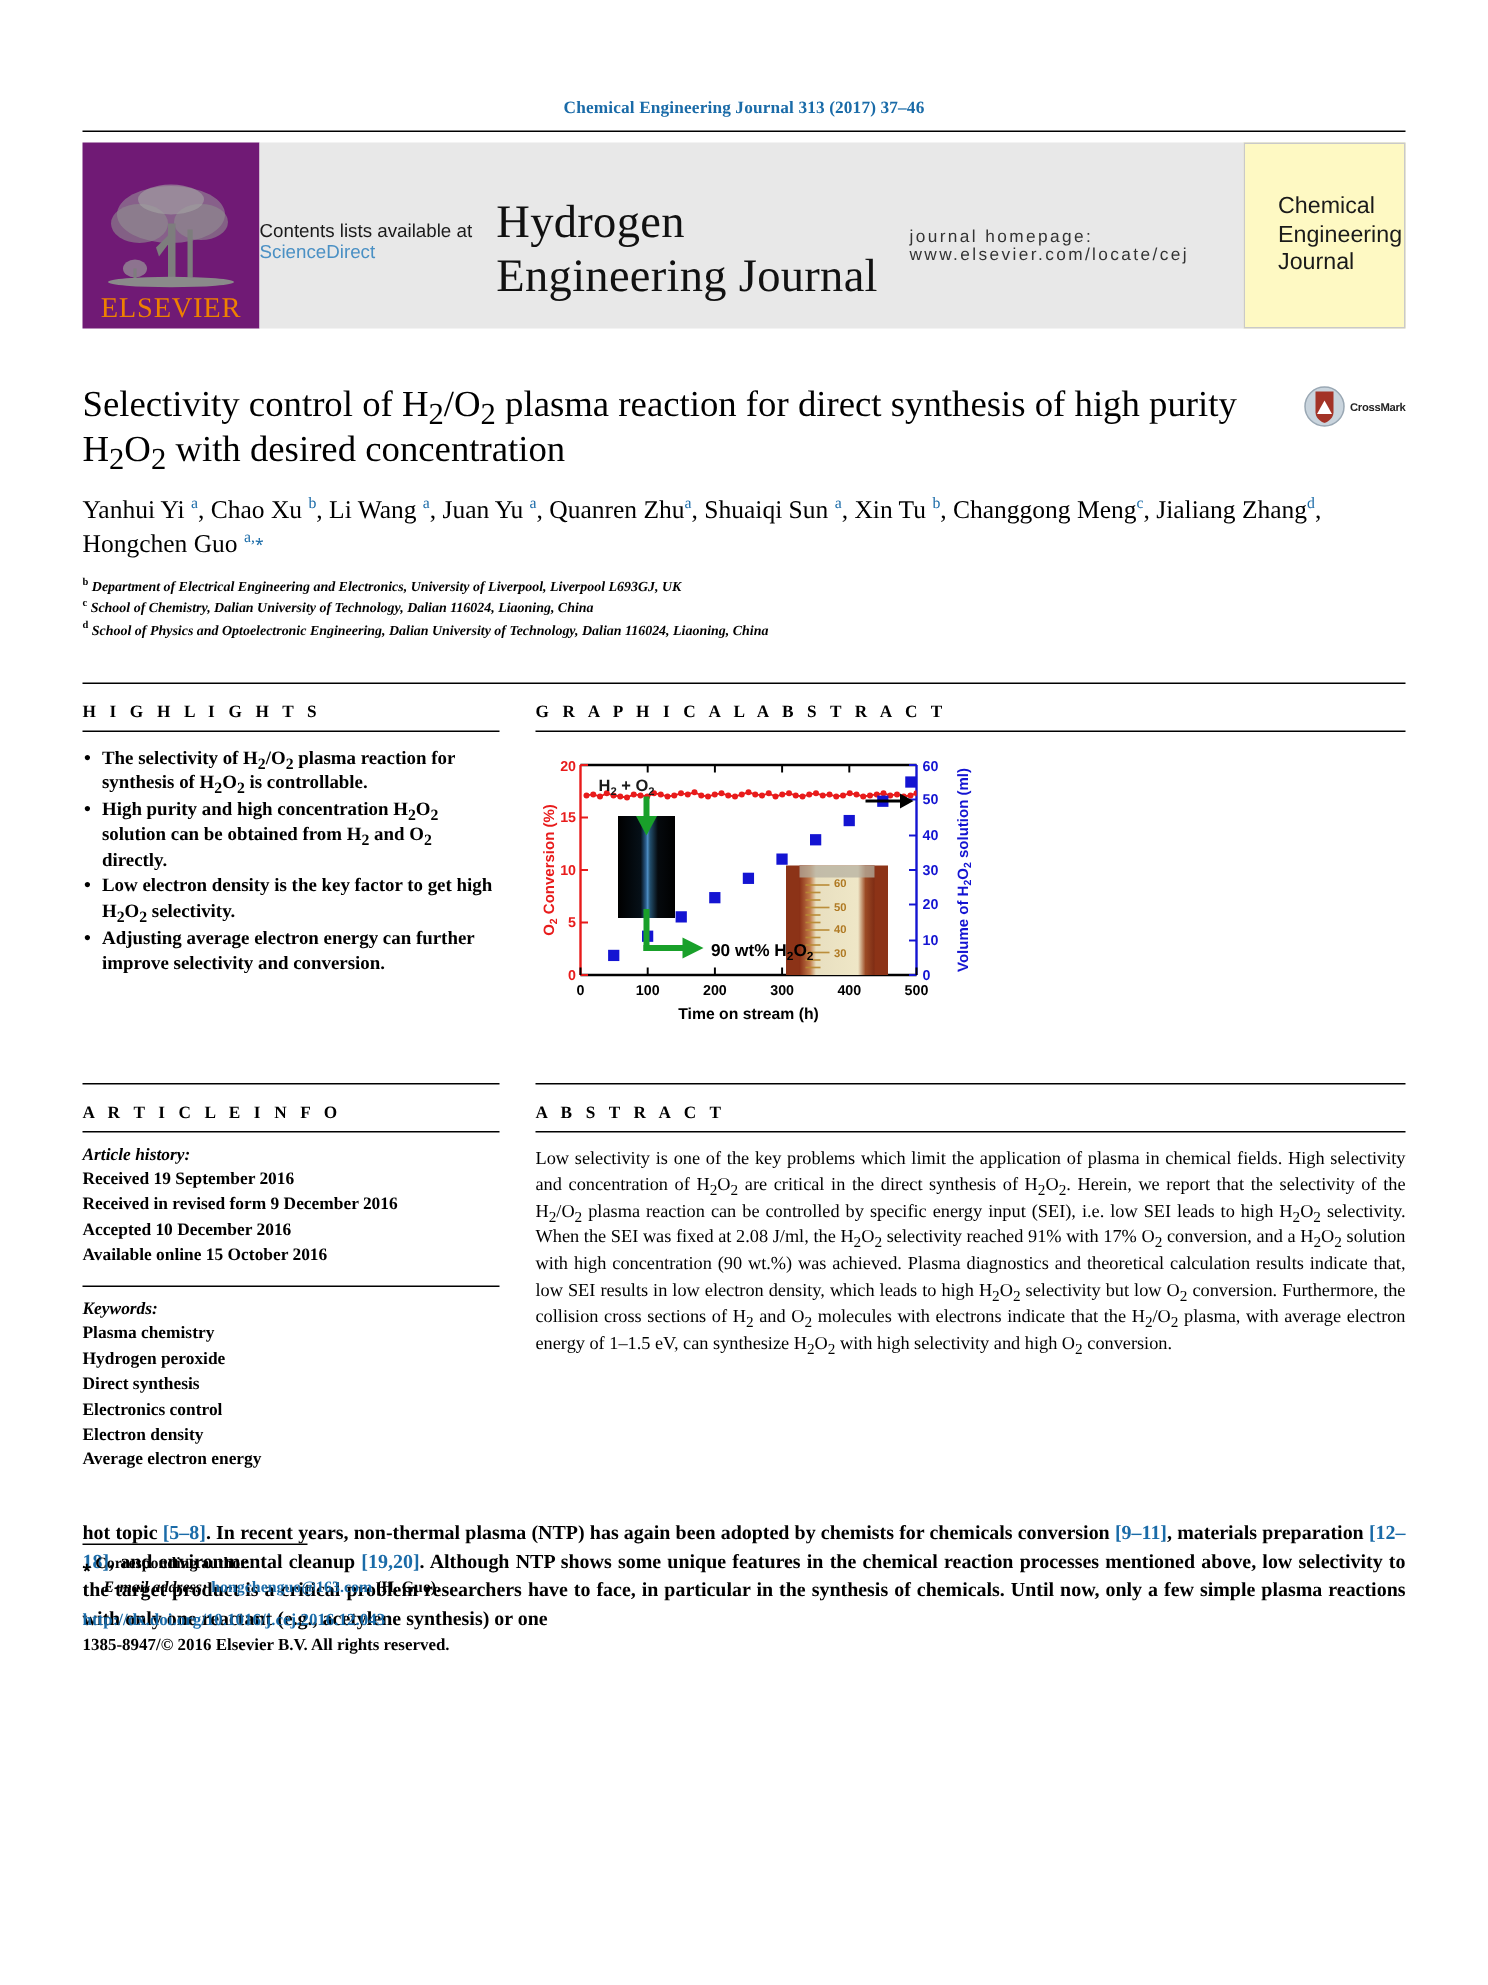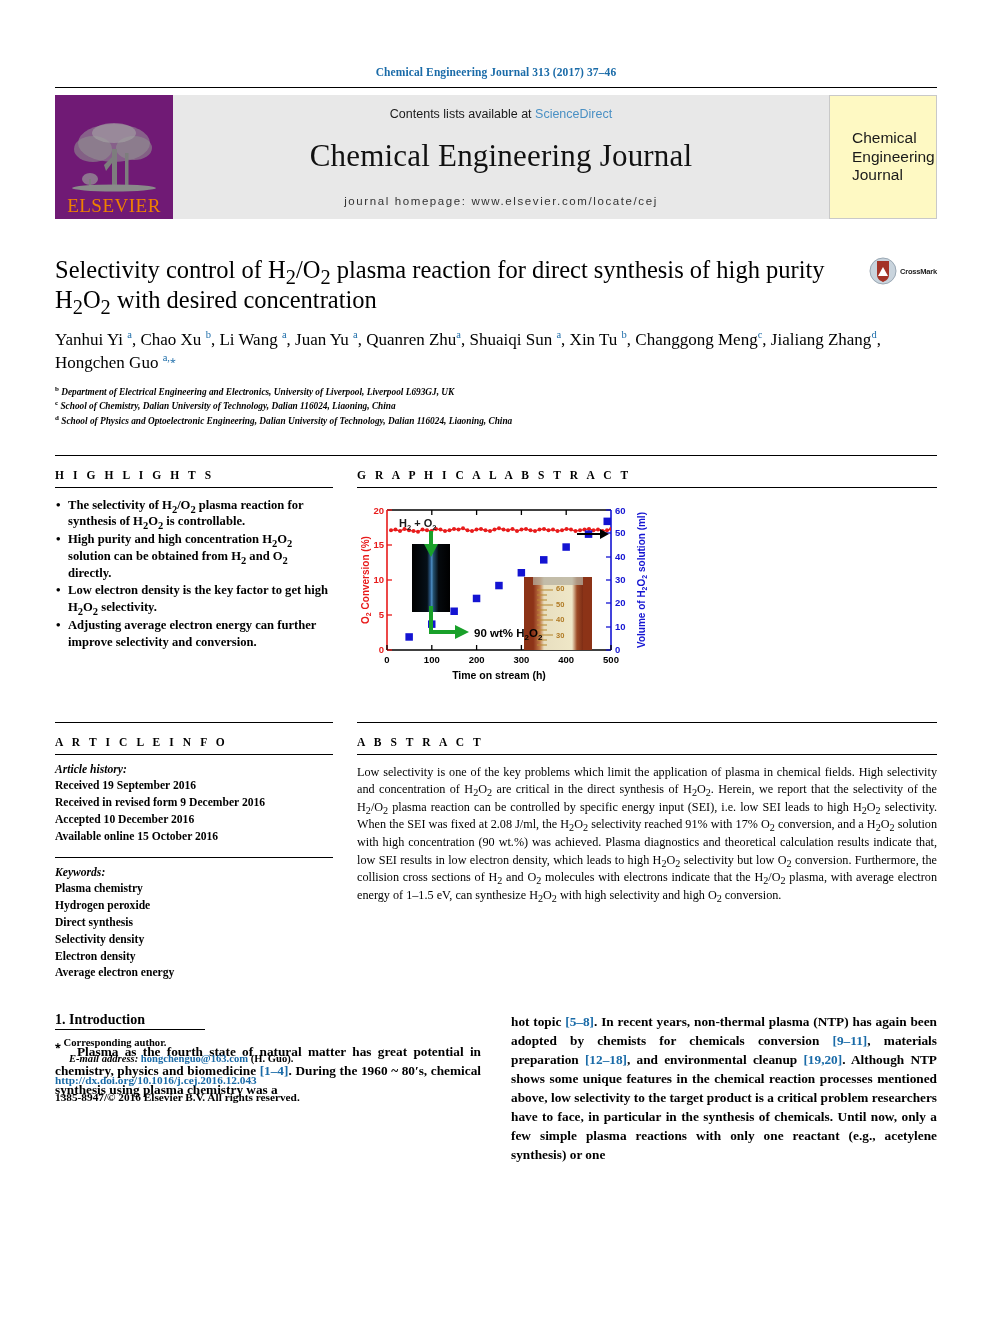--- a/index.html
+++ b/index.html
@@ -59,25 +59,24 @@
     font-size: 19px;
     letter-spacing: .5px;
     color: #ee8100;
     line-height: 1;
     margin-top: 1px;
   }
   .mast-center {
     flex: 1 1 auto;
     background: #e8e8e8;
     display: flex;
-    flex-direction: column;
+    flex-direction: row;
     align-items: center;
     justify-content: center;
     position: relative;
-    text-align: right;
   }
   .contents-line {
     font-family: "Liberation Sans", sans-serif;
     font-size: 12.5px;
     color: #1a1a1a;
     margin-top: 8px;
   }
   .contents-line .sd { color: #4a90c4; }
   .journal-title {
     font-family: "Liberation Serif", serif;
@@ -324,21 +323,21 @@
           <ellipse cx="46" cy="69" rx="42" ry="3.5" fill="#8a8a8a"></ellipse>
         </g>
       </svg>
       <div class="elsevier-word">ELSEVIER</div>
     </div>
 
     <div class="mast-center">
       <div class="contents-line">
         <span>Contents lists available at </span><span class="sd">ScienceDirect</span>
       </div>
-      <div class="journal-title">Chemical Engineering Journal</div>
+      <div class="journal-title">Hydrogen Engineering Journal</div>
       <div class="homepage">journal homepage: www.elsevier.com/locate/cej</div>
     </div>
 
     <div class="cover-thumb">
       <div class="cover-text">
         <div>Chemical</div>
         <div>Engineering</div>
         <div>Journal</div>
       </div>
     </div>
@@ -605,40 +604,36 @@
           <div>Received in revised form 9 December 2016</div>
           <div>Accepted 10 December 2016</div>
           <div>Available online 15 October 2016</div>
         </div>
         <div class="ainfo-sep"></div>
         <div class="ainfo">
           <div class="lbl">Keywords:</div>
           <div>Plasma chemistry</div>
           <div>Hydrogen peroxide</div>
           <div>Direct synthesis</div>
-          <div>Selectivity density</div>
+          <div>Electronics control</div>
           <div>Electron density</div>
           <div>Average electron energy</div>
         </div>
       </div>
 
       <div class="col-right">
         <div class="ainfo-rule"></div>
         <div class="sechead sechead-rule">A B S T R A C T</div>
         <p class="abstract">Low selectivity is one of the key problems which limit the application of plasma in chemical fields. High selectivity and concentration of H<sub>2</sub>O<sub>2</sub> are critical in the direct synthesis of H<sub>2</sub>O<sub>2</sub>. Herein, we report that the selectivity of the H<sub>2</sub>/O<sub>2</sub> plasma reaction can be controlled by specific energy input (SEI), i.e. low SEI leads to high H<sub>2</sub>O<sub>2</sub> selectivity. When the SEI was fixed at 2.08 J/ml, the H<sub>2</sub>O<sub>2</sub> selectivity reached 91% with 17% O<sub>2</sub> conversion, and a H<sub>2</sub>O<sub>2</sub> solution with high concentration (90 wt.%) was achieved. Plasma diagnostics and theoretical calculation results indicate that, low SEI results in low electron density, which leads to high H<sub>2</sub>O<sub>2</sub> selectivity but low O<sub>2</sub> conversion. Furthermore, the collision cross sections of H<sub>2</sub> and O<sub>2</sub> molecules with electrons indicate that the H<sub>2</sub>/O<sub>2</sub> plasma, with average electron energy of 1–1.5 eV, can synthesize H<sub>2</sub>O<sub>2</sub> with high selectivity and high O<sub>2</sub> conversion.</p>
       </div>
     </div>
   </div>
 
   <div class="bodywrap">
     <div class="bcol">
-      <h2 class="introhead">1. Introduction</h2>
-      <p class="btext indent">Plasma as the fourth state of natural matter has great potential in chemistry, physics and biomedicine <span class="ref">[1–4]</span>. During the 1960 ~ 80′s, chemical synthesis using plasma chemistry was a</p>
-    </div>
-    <div class="bcol">
       <p class="btext">hot topic <span class="ref">[5–8]</span>. In recent years, non-thermal plasma (NTP) has again been adopted by chemists for chemicals conversion <span class="ref">[9–11]</span>, materials preparation <span class="ref">[12–18]</span>, and environmental cleanup <span class="ref">[19,20]</span>. Although NTP shows some unique features in the chemical reaction processes mentioned above, low selectivity to the target product is a critical problem researchers have to face, in particular in the synthesis of chemicals. Until now, only a few simple plasma reactions with only one reactant (e.g., acetylene synthesis) or one</p>
     </div>
   </div>
 
   <div class="footnote">
     <div class="frule"></div>
     <div>
       <span>⁎</span>
       <span>Corresponding author.</span>
     </div>

